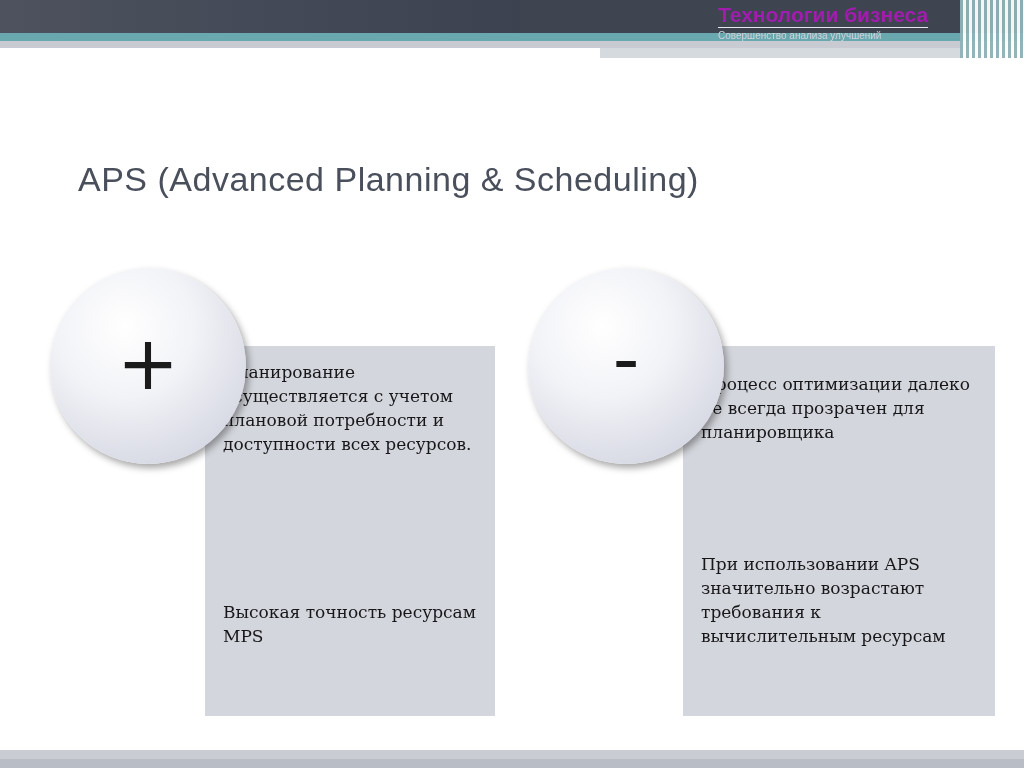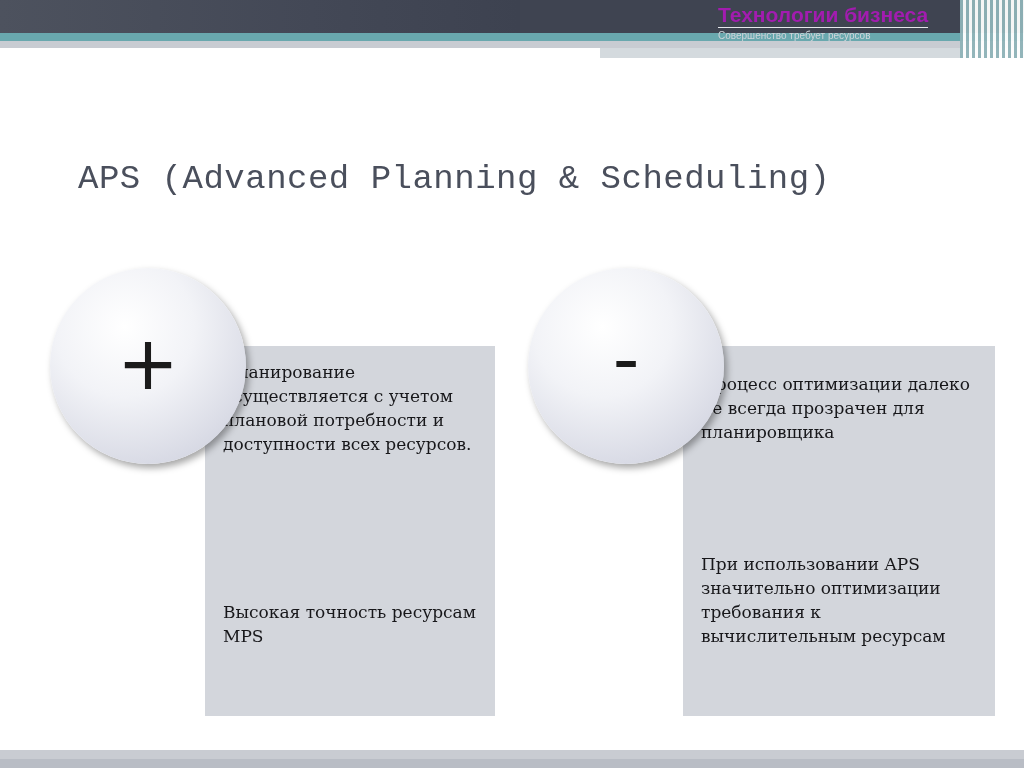--- a/index.html
+++ b/index.html
@@ -106,21 +106,21 @@
     margin-top: 2px;
     letter-spacing: 0px;
   }
 
   
   .slide-title {
     position: absolute;
     top: 160px;
     left: 78px;
     width: 880px;
-    font-family: Liberation Mono, monospace;
+    font-family: Liberation Sans, sans-serif;
     font-size: 34px;
     color: #4a4f5c;
     font-weight: normal;
     letter-spacing: 0.5px;
   }
 
   
   .col {
     position: absolute;
   }
@@ -228,21 +228,21 @@
     <div class="hdr-dark-left-fade"></div>
   </div>
   <div class="hdr-right-block"></div>
   <div class="hdr-right-block2"></div>
   <div class="hdr-teal-band"></div>
   <div class="hdr-grey-band"></div>
   <div class="hdr-stripes"></div>
 
   <div class="logo-box">
     <div class="logo-title">Технологии бизнеса</div>
-    <div class="logo-sub">Совершенство требует ресурсов</div>
+    <div class="logo-sub">Совершенство анализа улучшений</div>
   </div>
 
   <div class="slide-title">APS (Advanced Planning &amp; Scheduling)</div>
 
   <div class="col col-left">
     <div class="textbox box-l1">
       <p>Планирование осуществляется с учетом плановой потребности и доступности всех ресурсов.</p>
     </div>
     <div class="textbox box-l2">
       <p>Высокая точность ресурсам MPS</p>
@@ -250,21 +250,21 @@
     <div class="bubble bubble-left">
       <span class="bubble-sign">+</span>
     </div>
   </div>
 
   <div class="col col-right">
     <div class="textbox box-r1">
       <p>Процесс оптимизации далеко не всегда прозрачен для планировщика</p>
     </div>
     <div class="textbox box-r2">
-      <p>При использовании APS значительно оптимизации требования к вычислительным ресурсам</p>
+      <p>При использовании APS значительно возрастают требования к вычислительным ресурсам</p>
     </div>
     <div class="bubble bubble-right">
       <span class="bubble-sign minus">-</span>
     </div>
   </div>
 
   <div class="footer-strip">
     <div class="footer-strip-inner"></div>
   </div>
 

